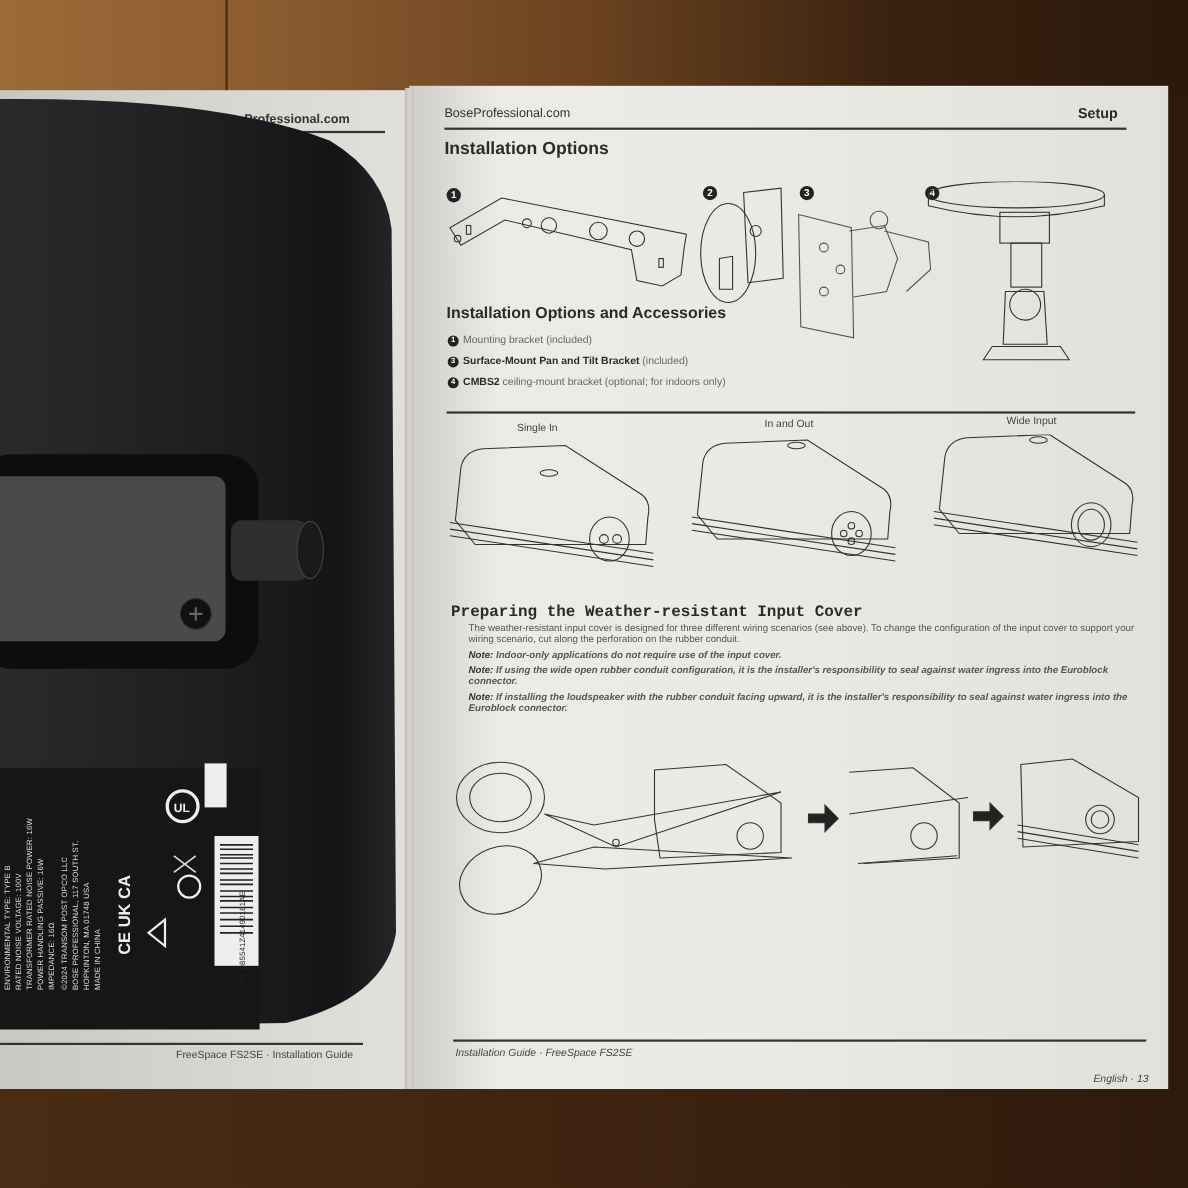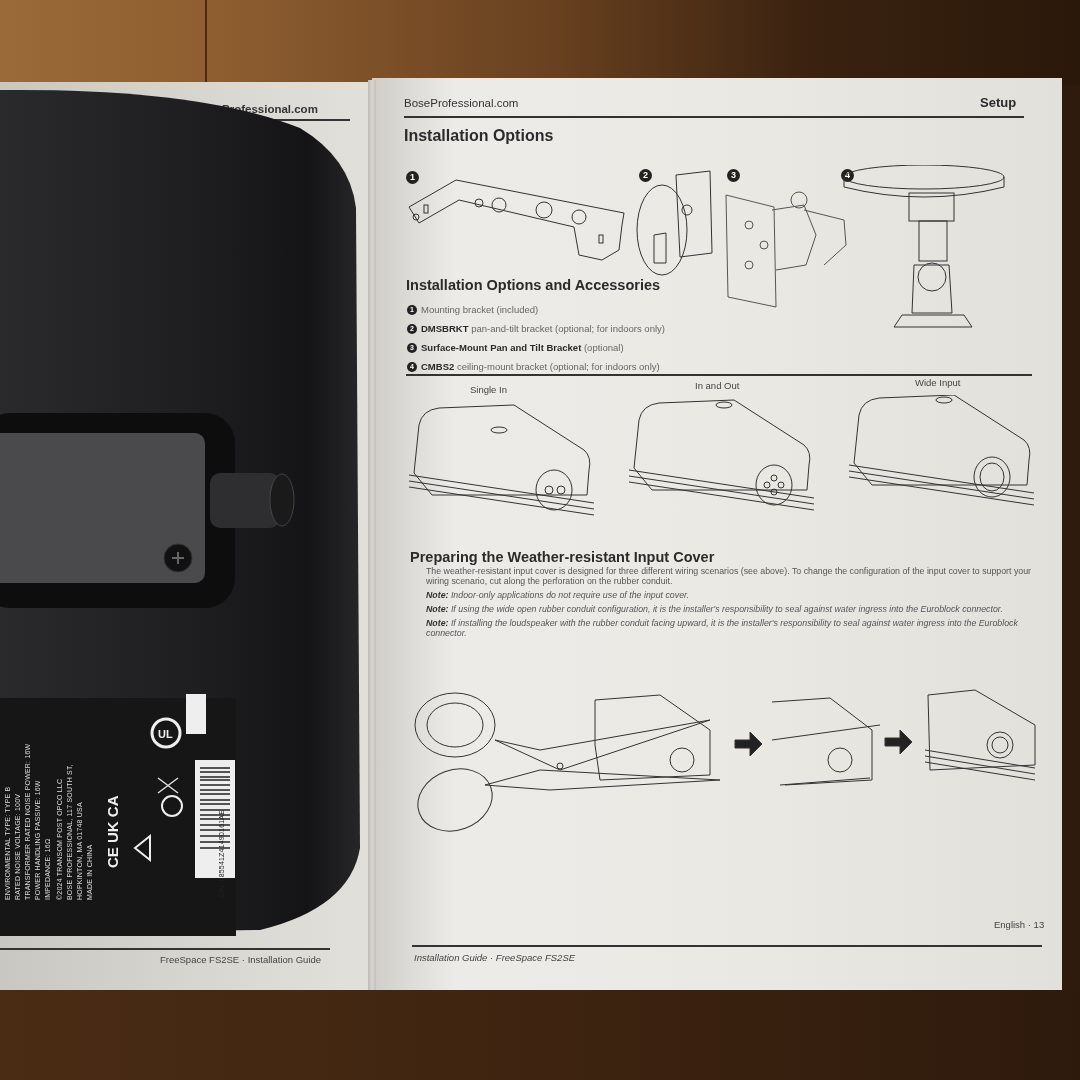--- a/index.html
+++ b/index.html
@@ -23,41 +23,41 @@
     background: linear-gradient(90deg,#bdbab4,#d8d6d0,#c4c1bb); }
 
   .hdr-site { position:absolute; left:404px; top:97px; font-size:11.5px; color:#333; }
   .hdr-site-left { position:absolute; left:222px; top:103px; font-size:11.5px; color:#333; font-weight:bold; }
   .hdr-section { position:absolute; left:980px; top:95px; font-size:13px; font-weight:bold; color:#2a2a2a; }
   .rule { position:absolute; height:1.5px; background:#333; }
 
   .h-title { position:absolute; font-weight:bold; color:#2b2b2b; }
   .t-install { left:404px; top:127px; font-size:16px;text-align:center; }
   .t-accessories { left:406px; top:277px; font-size:14.5px; }
-  .t-weather { left:410px; top:549px; font-size:14.5px; }
+  .t-weather { left:410px; top:549px; font-size:14.5px;font-family:Liberation Mono, monospace; }
 
   .num-badge { position:absolute; width:13px; height:13px; border-radius:50%; background:#222;
     color:#fff; font-size:9px; font-weight:bold; text-align:center; line-height:13px; }
 
   .acc-list { position:absolute; left:407px; top:300px; width:300px; }
   .acc-item { display:flex; align-items:center; gap:4px; height:19px; font-size:9.5px; color:#666; }
   .acc-item .bullet { width:10px; height:10px; border-radius:50%; background:#222; color:#fff;
     font-size:7px; text-align:center; line-height:10px; font-weight:bold; flex:none; }
   .acc-item b { color:#2a2a2a; }
 
   .scenario-label { position:absolute; font-size:9.5px; color:#444; }
 
   .body-text { position:absolute; left:410px; top:566px; width:625px; font-size:8.8px; color:#555; line-height:10px; }
   .body-text p { margin:0 0 4px 16px; }
   .body-text .note-label { font-weight:bold; font-style:italic; color:#333; }
-  .body-text .note-text { font-style:italic; }
+  .body-text .note-text { font-style:italic;font-weight:bold; }
 
   .footer-left { position:absolute; left:160px; top:954px; font-size:9.5px; color:#444; }
   .footer-right { position:absolute; left:414px; top:952px; font-size:9.5px; font-style:italic; color:#444; }
-  .footer-page { position:absolute; left:994px; top:919px; font-size:9.5px; color:#444; }
+  .footer-page { position:absolute; left:994px; top:976px; font-size:9.5px; font-style:italic; color:#444; }
 
   .illus { position:absolute; }
   .speaker { position:absolute; left:0; top:88px; width:362px; height:848px; }
   .label-text { position:absolute; font-size:7px; color:#ddd; transform:rotate(-90deg); transform-origin:left top; white-space:nowrap; letter-spacing:0.2px; }
 </style>
 </head>
 <body>
 
 <div class="wood-top"></div>
 <div class="wood-seam" style="left:205px"></div>
@@ -122,26 +122,22 @@
   </g>
 </svg>
 
 <div class="h-title t-accessories">Installation Options and Accessories</div>
 <div class="acc-list">
   <div class="acc-item">
     <span class="bullet">1</span>
     <span><b></b><span>Mounting bracket (included)</span></span>
   </div>
   <div class="acc-item">
-    <span class="bullet">2</span>
-    <span><b>DMSBRKT</b><span> pan-and-tilt bracket (optional; for indoors only)</span></span>
-  </div>
-  <div class="acc-item">
     <span class="bullet">3</span>
-    <span><b>Surface-Mount Pan and Tilt Bracket</b><span> (optional)</span></span>
+    <span><b>Surface-Mount Pan and Tilt Bracket</b><span> (included)</span></span>
   </div>
   <div class="acc-item">
     <span class="bullet">4</span>
     <span><b>CMBS2</b><span> ceiling-mount bracket (optional; for indoors only)</span></span>
   </div>
 </div>
 <div class="rule" style="left:406px;top:374px;width:626px;"></div>
 
 <div class="scenario-label" style="left:470px;top:384px">Single In</div>
 <div class="scenario-label" style="left:695px;top:380px">In and Out</div>

